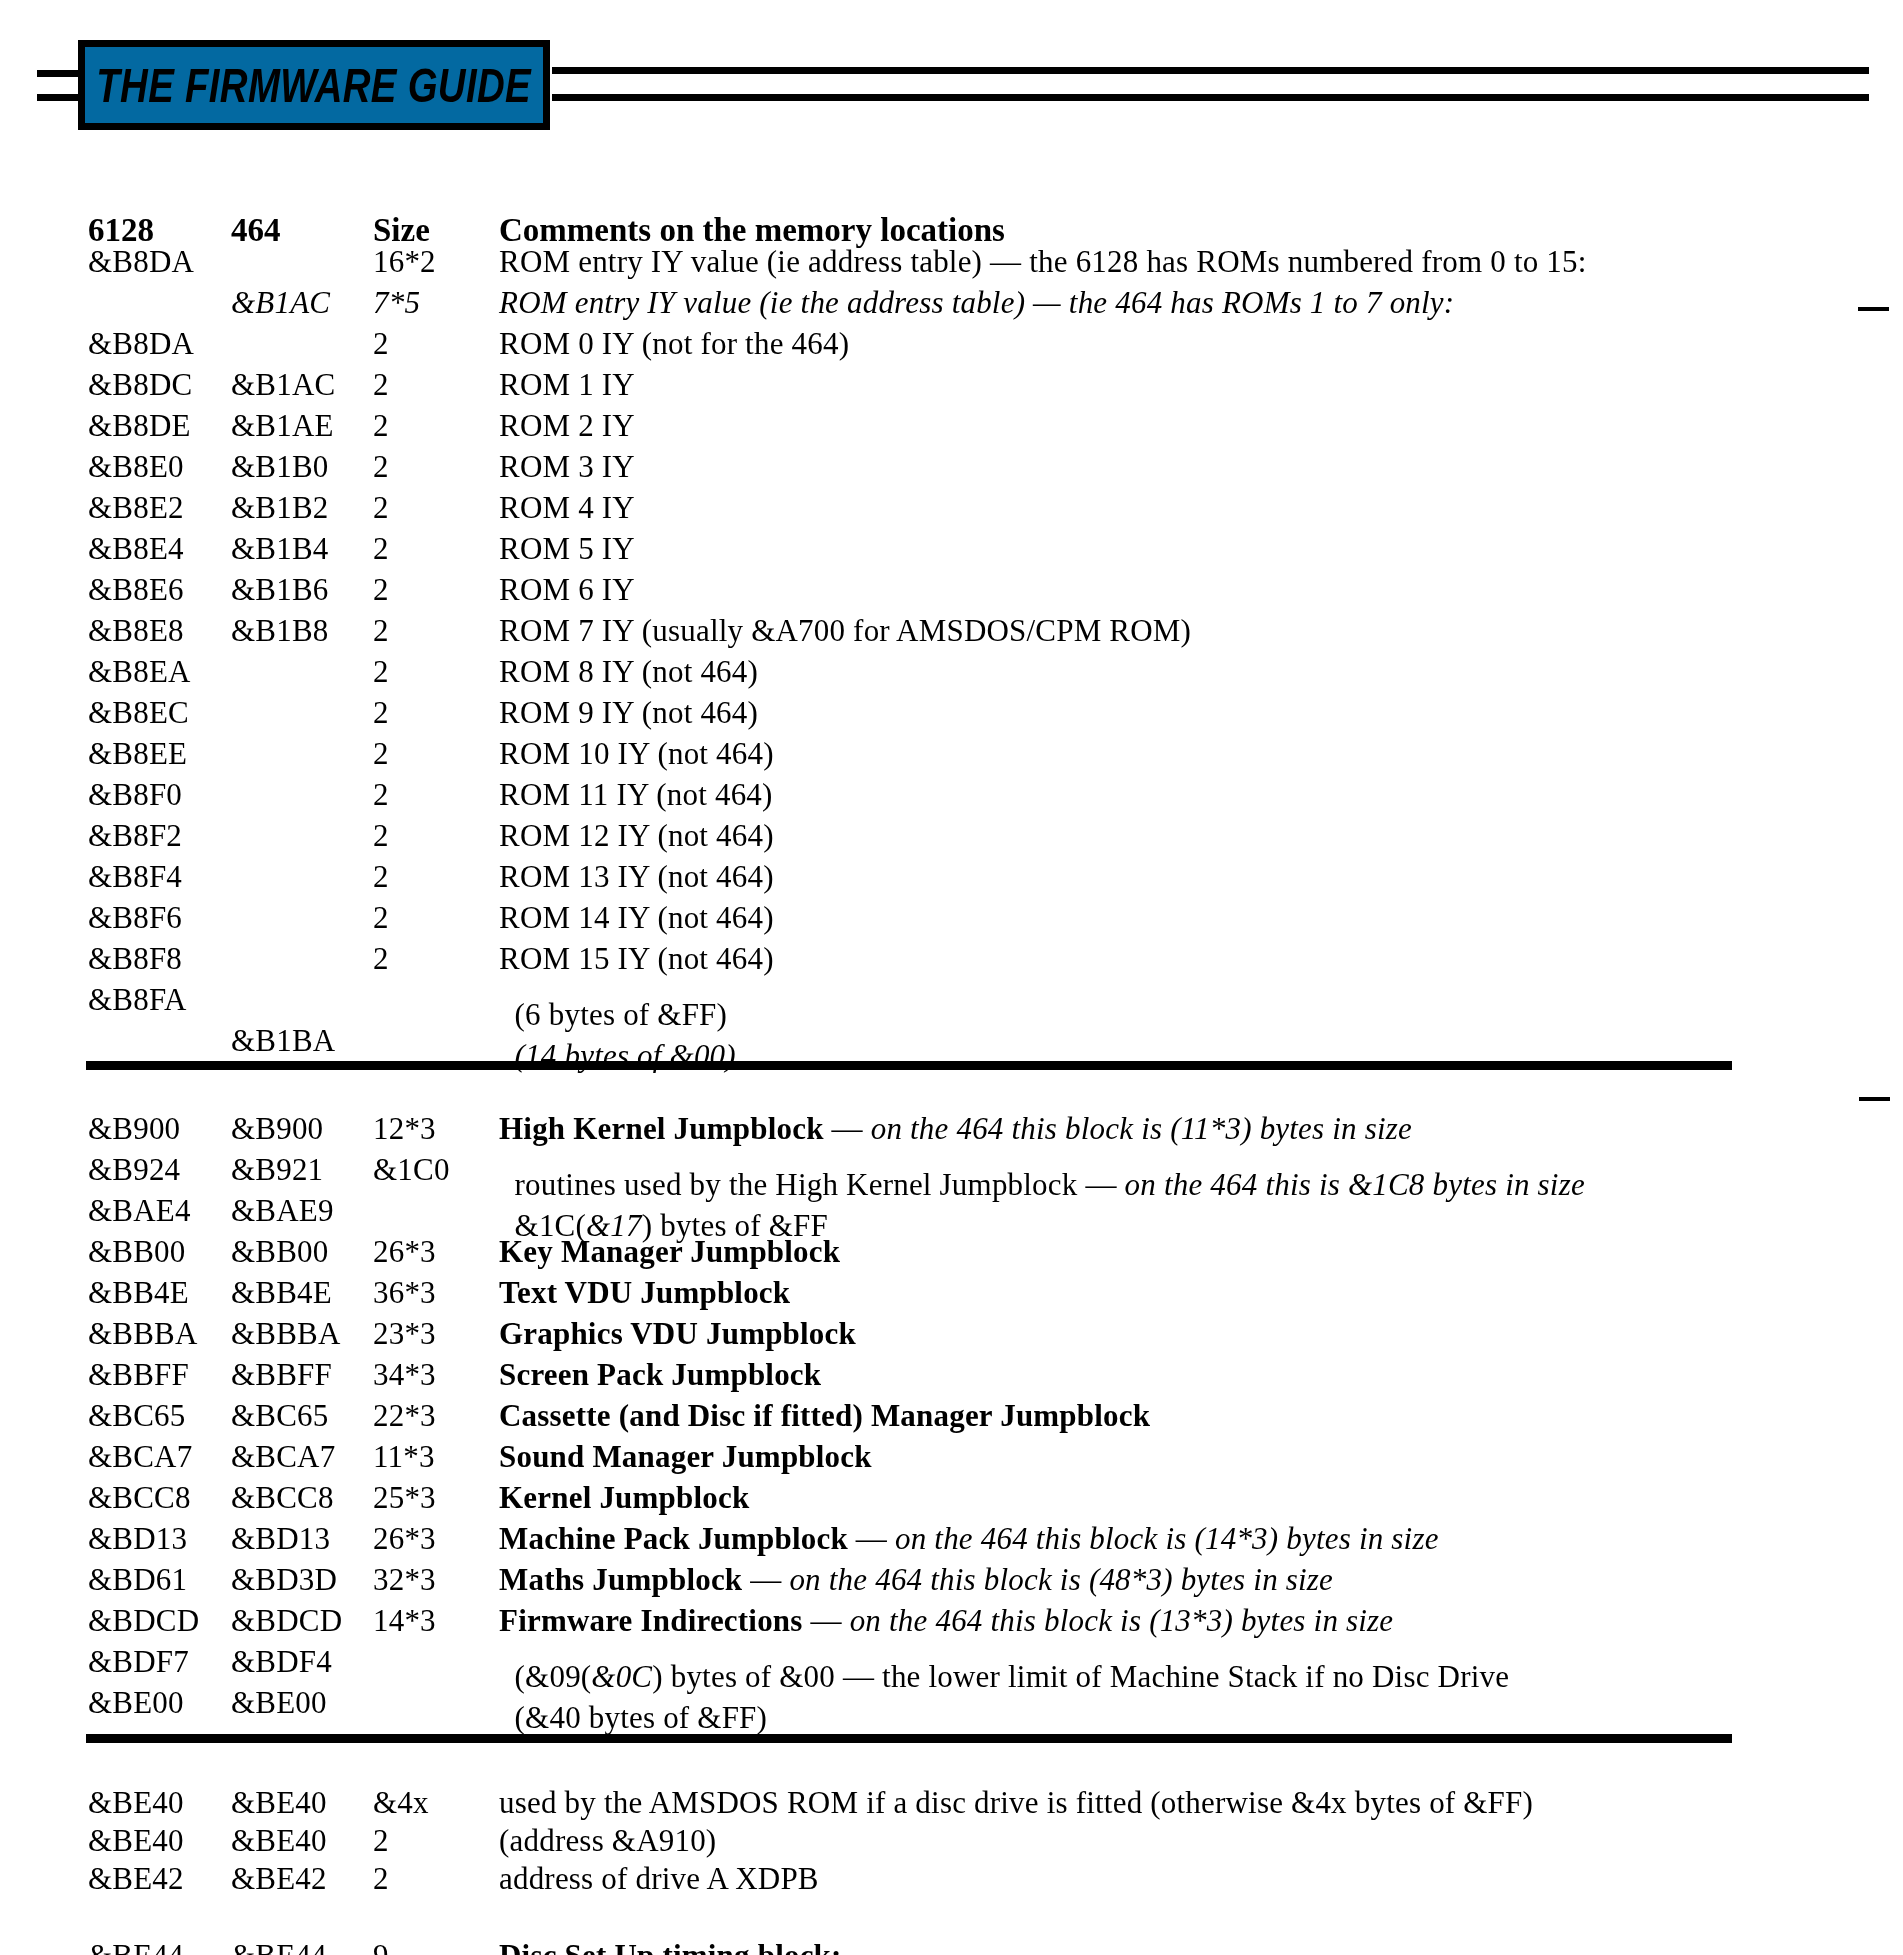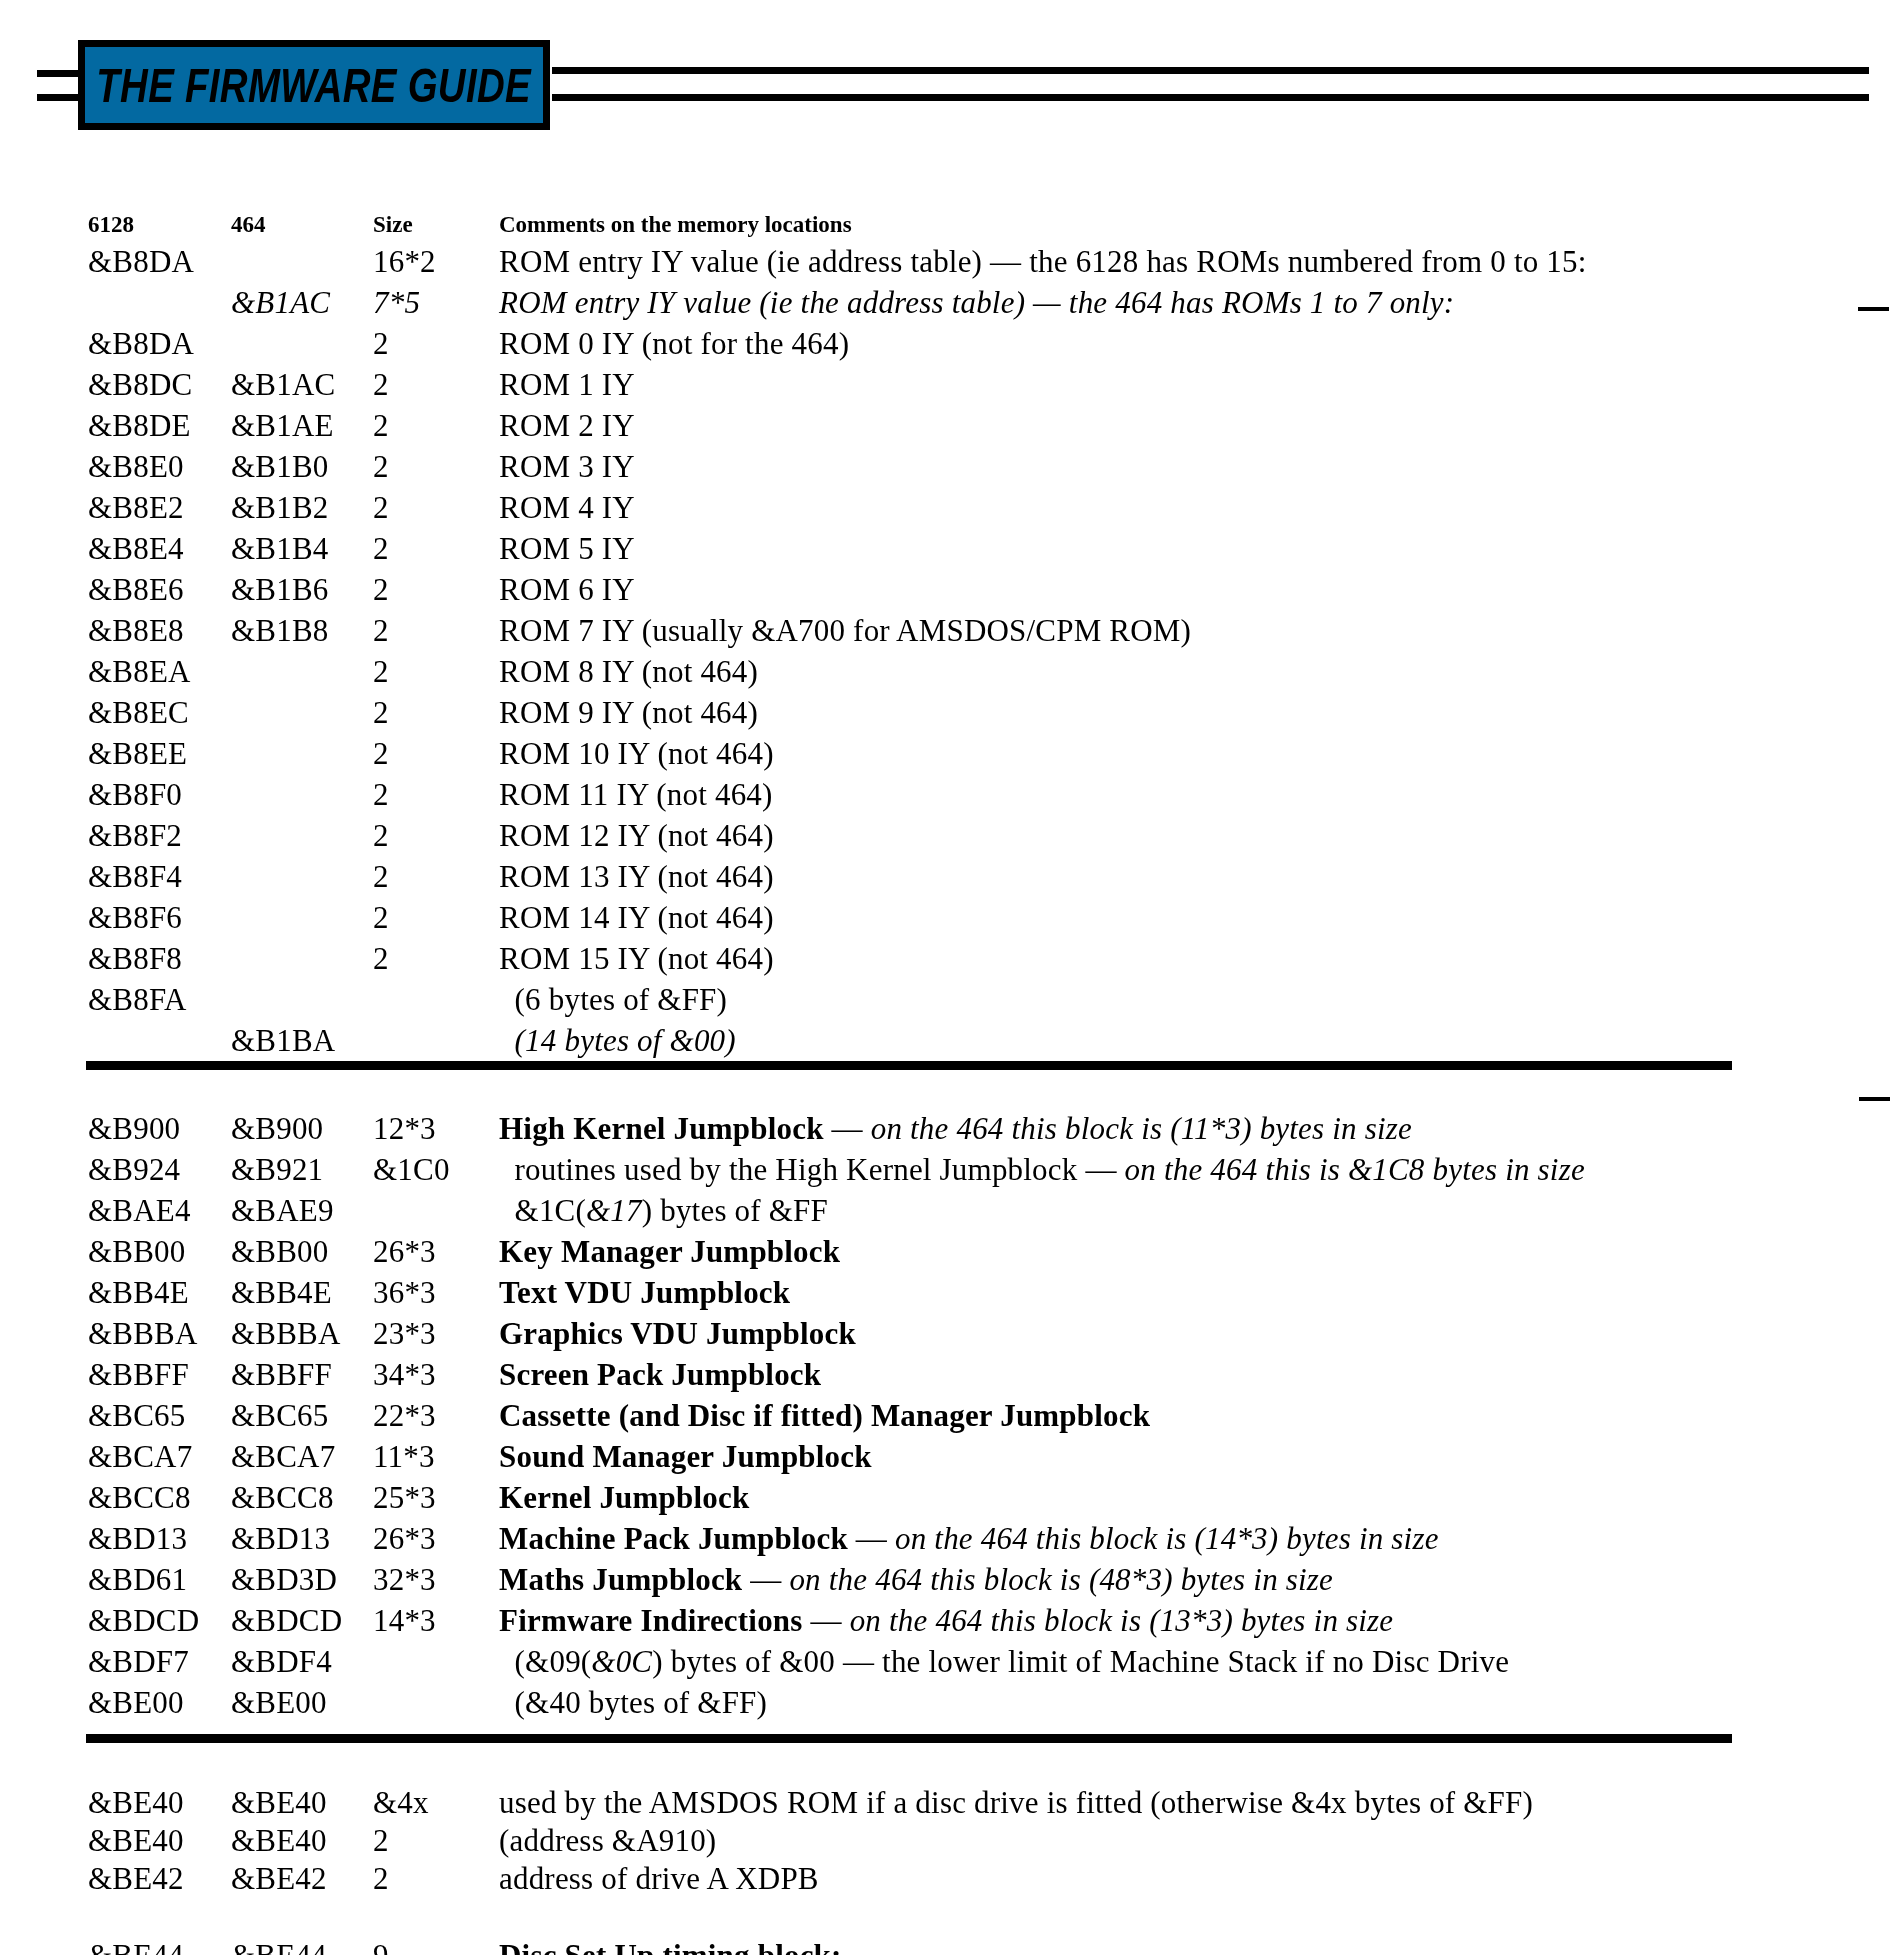--- a/index.html
+++ b/index.html
@@ -31,21 +31,21 @@
   #header-stub-1 { top:70px; } #header-stub-2 { top:94px; }
 
   .hl { position:absolute; height:7px; background:#000; }
   #header-rule-1 { left:552px; top:67px;  width:1317px; }
   #header-rule-2 { left:552px; top:94px;  width:1317px; }
 
   
   .colheads { position:absolute; left:0; top:212px; width:100%; height:43px; }
   .colheads span {
     position:absolute; top:0;
-    font-weight:bold; font-size:23px; white-space:nowrap;
+    font-weight:bold; font-size:33px; white-space:nowrap;
   }
   #colhead-6128 { left:88px; }
   #colhead-464  { left:231px; }
   #colhead-size { left:373px; }
   #colhead-comments { left:499px; }
 
   
   section.table { position:absolute; left:88px; width:1728px; }
   #t1 { top:243px; }
   #t2 { top:1110px; }
@@ -56,21 +56,21 @@
   #t3 .row { height:38px; }
   #t3 .spacer { height:39px; }
   .cell {
     position:absolute; top:0;
     font-size:31px; line-height:38px;
     white-space:nowrap; letter-spacing:0.2px;
   }
   .c1 { left:0; } .c2 { left:143px; } .c3 { left:285px; } .c4 { left:411px; }
   .bold { font-weight:bold; }
   .it   { font-style:italic; }
-  .ind  { margin-left:15.6px; }
+  .ind  { margin-left:15.6px;margin-top:15px; }
 
   
   .divider { position:absolute; left:86px; width:1646px; height:8.6px; background:#000; }
   #divider-1 { top:1061px; }
   #divider-2 { top:1734px; }
 
   
   .margin-dash { position:absolute; width:31px; height:3.9px; background:#000; }
   #margin-dash-1 { left:1858px; top:307px; }
   #margin-dash-2 { left:1859px; top:1097px; }

